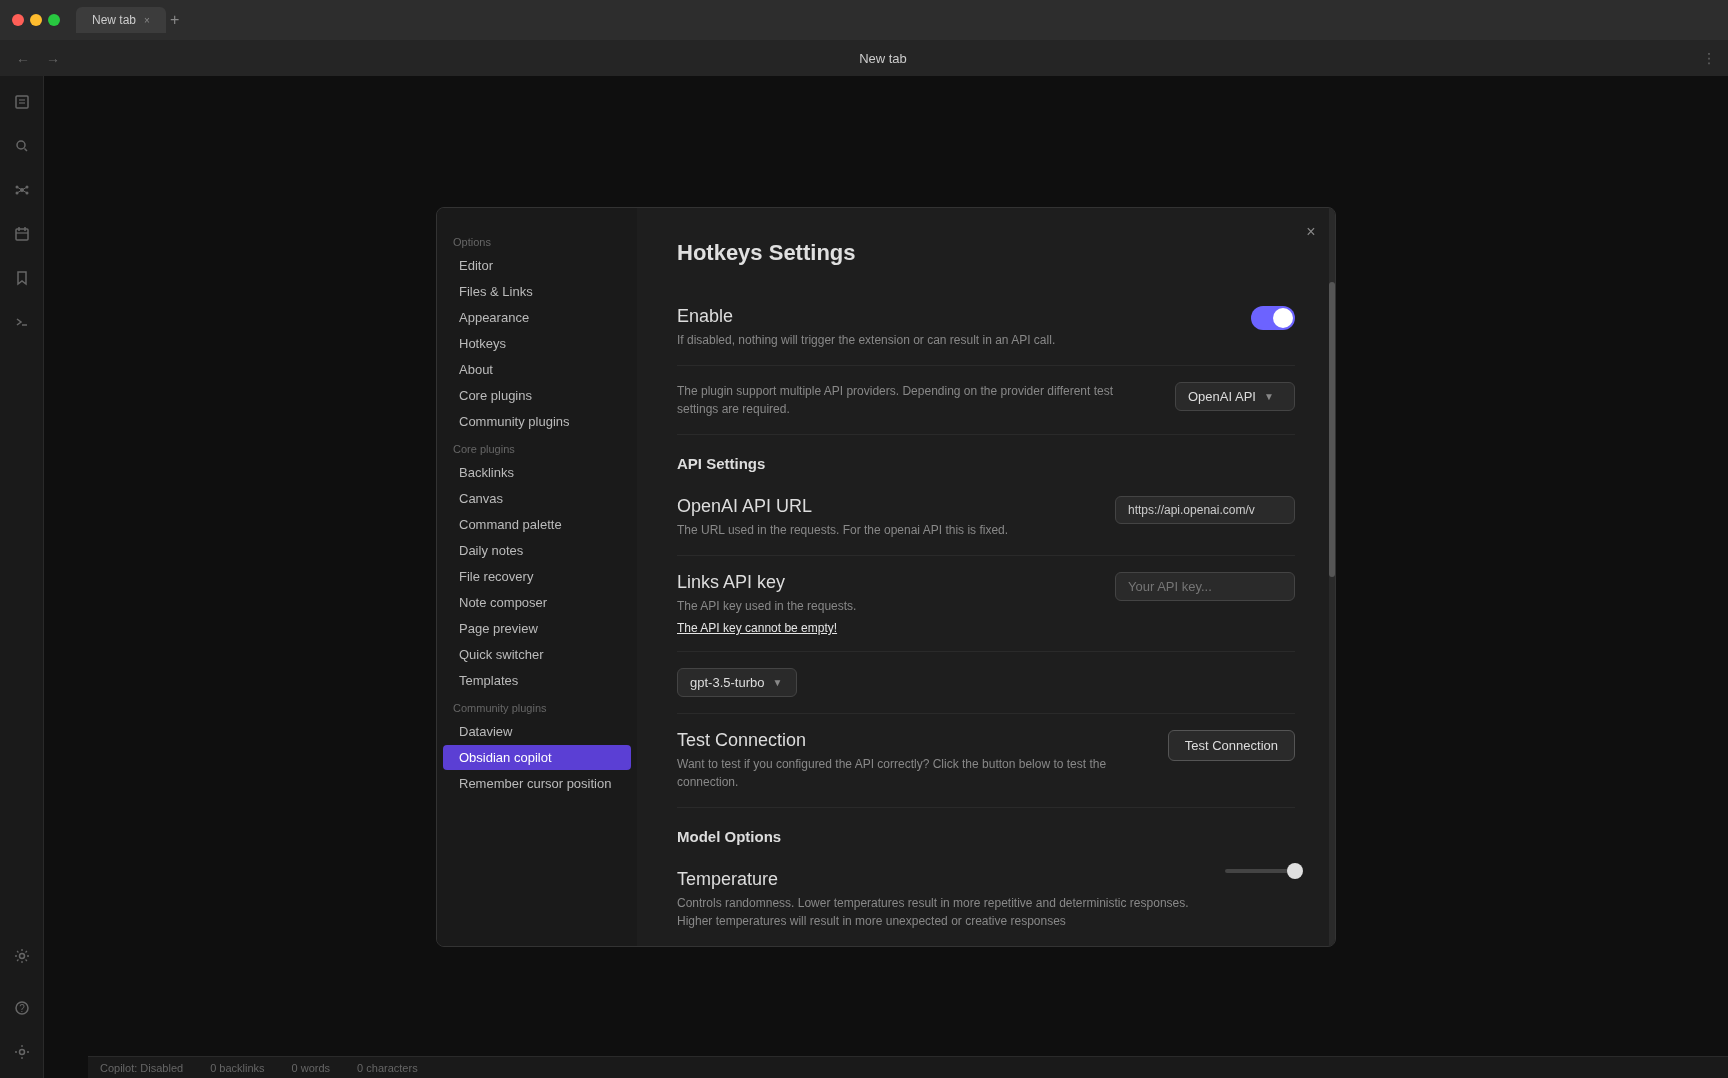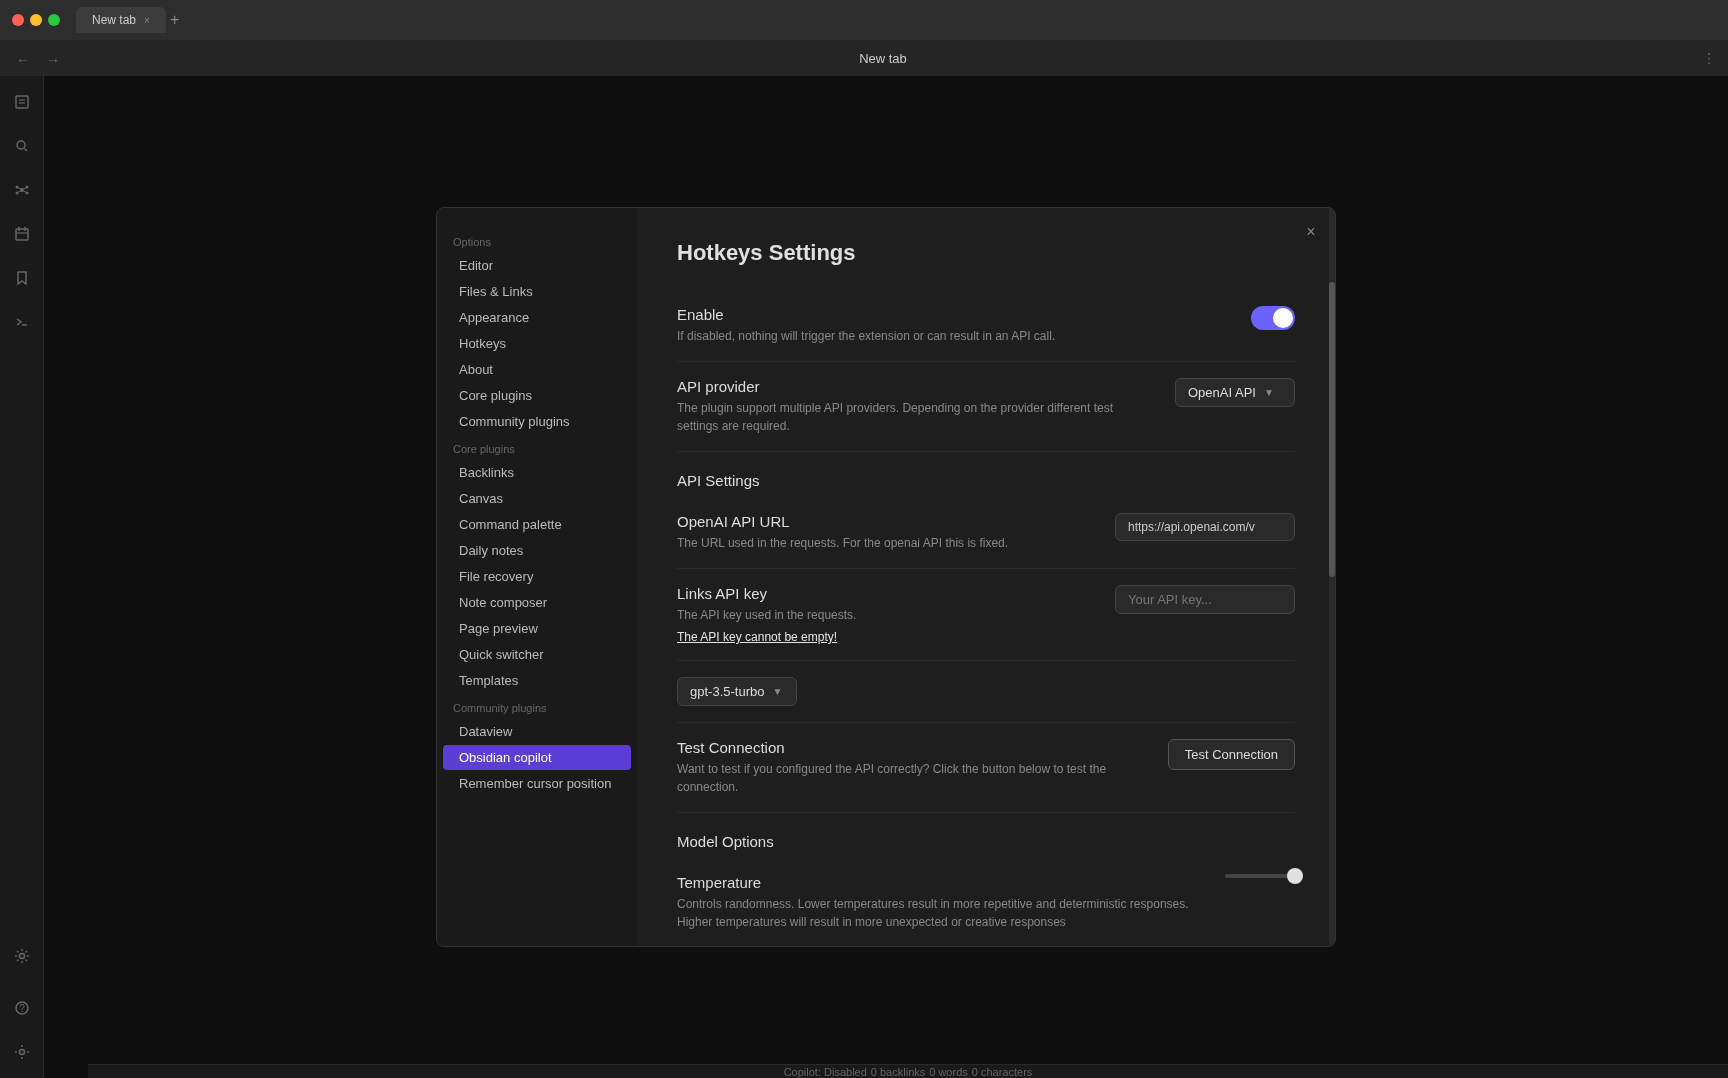--- a/index.html
+++ b/index.html
@@ -219,21 +219,21 @@
       padding: 16px 0;
       border-bottom: 1px solid #2a2a2a;
     }
     .setting-row:last-child { border-bottom: none; }
 
     .setting-info {
       flex: 1;
       padding-right: 24px;
     }
     .setting-name {
-      font-size: 15px;
+      font-size: 18px;
       font-weight: 500;
       color: #ddd;
       margin-bottom: 4px;
     }
     .setting-desc {
       font-size: 12px;
       color: #888;
       line-height: 1.5;
     }
     .setting-error {
@@ -292,21 +292,21 @@
       border-radius: 6px;
       padding: 6px 12px;
       color: #888;
       font-size: 13px;
       width: 180px;
     }
 
     
     .section-header {
       font-size: 15px;
-      font-weight: 400;
+      font-weight: 700;
       color: #ddd;
       padding: 20px 0 8px;
     }
 
     
     .btn {
       background: #2a2a2a;
       border: 1px solid #555;
       border-radius: 6px;
       padding: 7px 16px;
@@ -337,29 +337,29 @@
       top: -6px;
       cursor: pointer;
     }
 
     
     .status-bar {
       position: absolute;
       bottom: 0;
       right: 0;
       left: 44px;
-      height: 14px;
+      height: 22px;
       background: #1a1a1a;
       display: flex;
       align-items: center;
-      justify-content: center;
+      justify-content: flex-start;
       padding: 0 12px;
       font-size: 11px;
       color: #666;
-      gap: 4px;
+      gap: 27px;
       border-top: 1px solid #2a2a2a;
     }
 
     
     .scroll-indicator {
       position: absolute;
       right: 0;
       top: 0;
       bottom: 0;
       width: 6px;
@@ -515,21 +515,20 @@
             </div>
             <div class="setting-control">
               <div class="toggle on">
                 <div class="toggle-thumb"></div>
               </div>
             </div>
           </div>
 
           <div class="setting-row">
             <div class="setting-info">
-              <div class="setting-name">API provider</div>
               <div class="setting-desc">The plugin support multiple API providers. Depending on the provider different test settings are required.</div>
             </div>
             <div class="setting-control">
               <div class="dropdown">
                 <span>OpenAI API</span>
                 <span class="dropdown-arrow">▼</span>
               </div>
             </div>
           </div>
 

